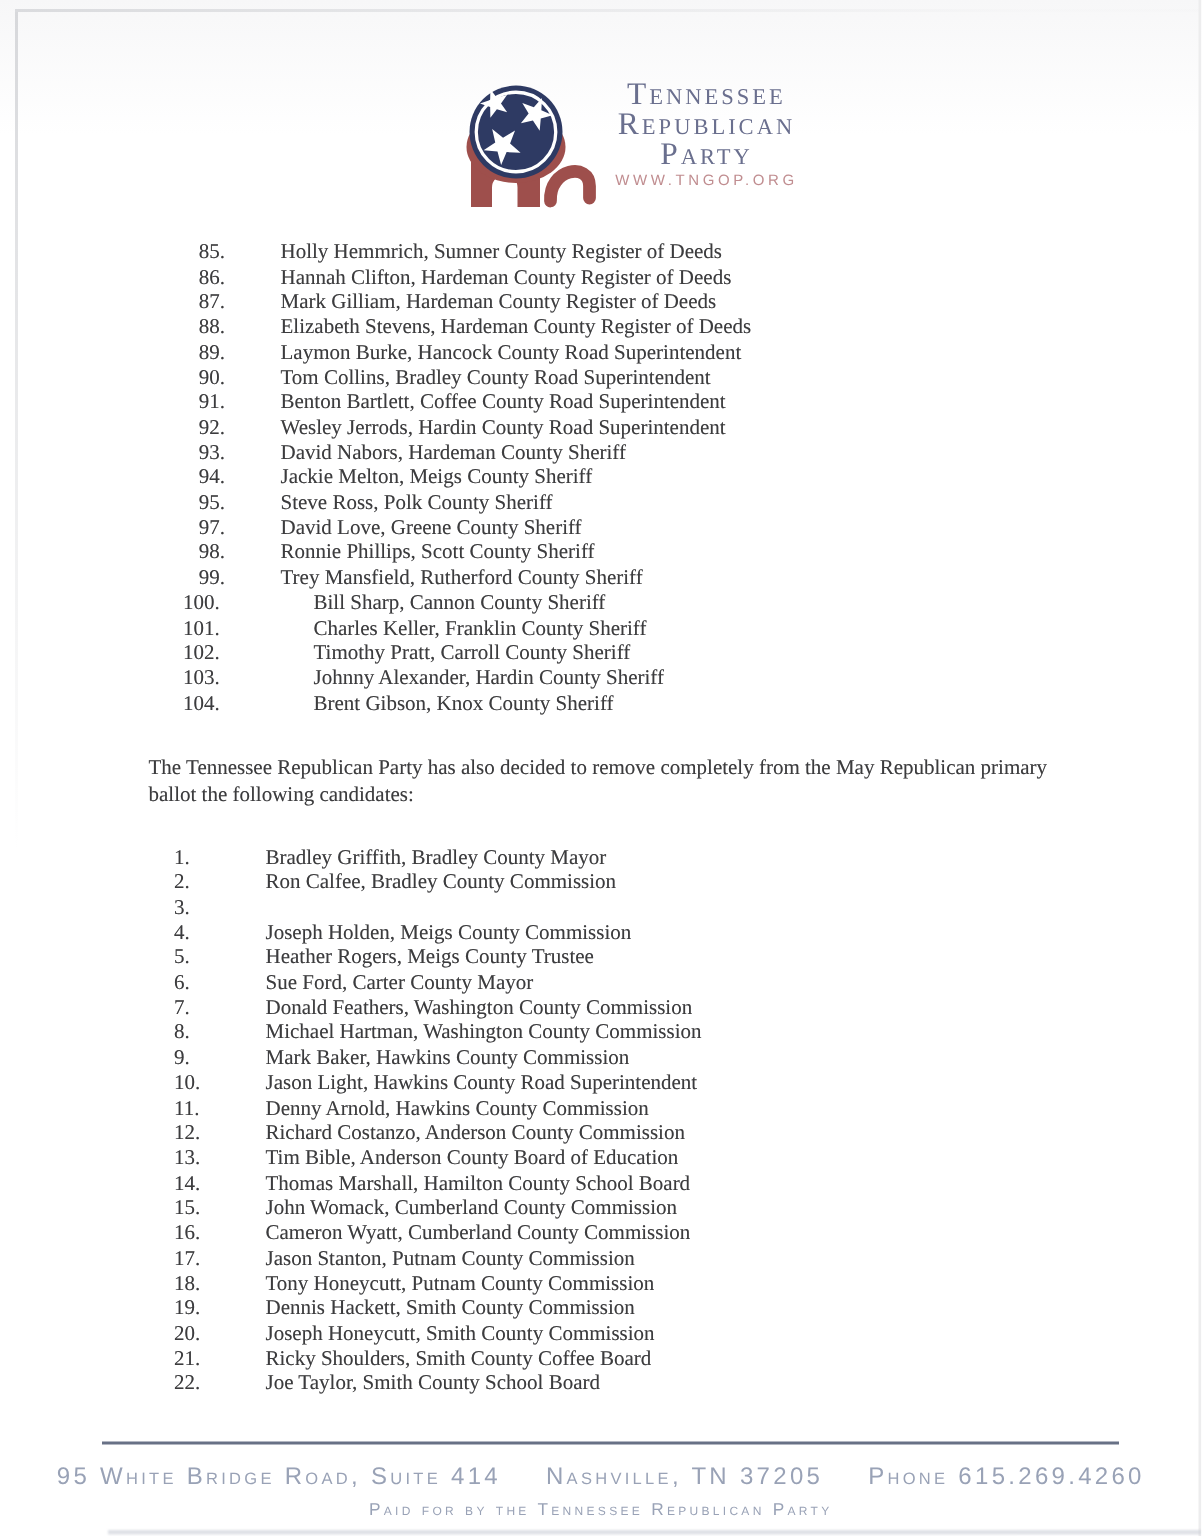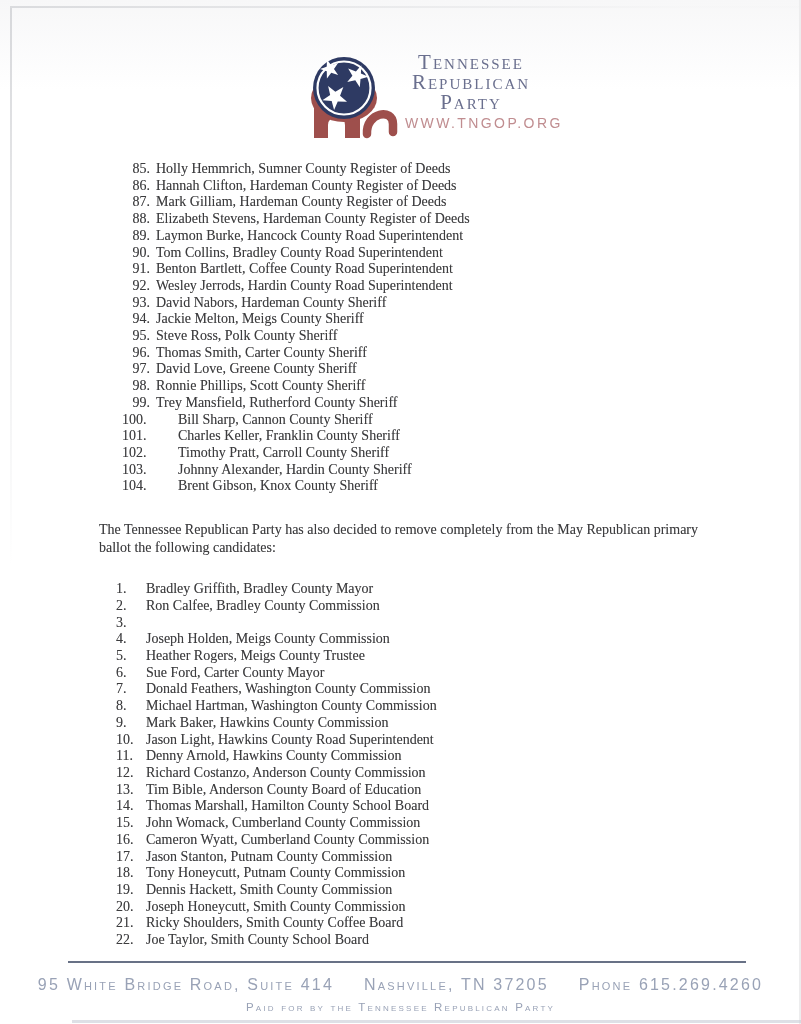--- a/index.html
+++ b/index.html
@@ -25,29 +25,29 @@
   .header{margin:0;padding:50px 0 0 40px;display:flex;justify-content:center;gap:3px;height:96px;}
   .logo-mark{flex:none;}
   .org-block{width:132px;text-align:center;padding-top:2px;}
   .org-line{
     font-variant:small-caps;
     font-size:21px;line-height:20px;letter-spacing:2px;
     color:#6a6f8e;white-space:nowrap;
   }
   .website{
     margin-top:3px;font-family:"Liberation Sans", sans-serif;
-    font-size:14px;letter-spacing:2.4px;color:#c08d90;white-space:nowrap;
+    font-size:10px;letter-spacing:2.4px;color:#c08d90;white-space:nowrap;
   }
 
   
   .roster{list-style:none;margin:0;padding:0;font-size:14px;}
   .roster-1{margin-top:15px;}
   .roster-2{margin-top:25px;}
   .row{display:flex;line-height:16.7px;padding-left:118px;
-    text-shadow:0 0 .3px rgba(60,60,62,.4);}
+    text-shadow:0 0 .3px rgba(60,60,62,.4);gap:31px;}
   .row .num{flex:none;text-align:right;}
   .roster-1 .row .num{margin-left:10px;width:22px;}
   .roster-1 .row .txt{margin-left:6px;}
   .roster-1 .row.wide .num{margin-left:4px;width:32px;text-align:left;}
   .roster-1 .row.wide .txt{margin-left:24px;}
   .roster-2 .row{padding-left:114px;}
   .roster-2 .row .num{width:20px;text-align:left;margin-left:2px;}
   .roster-2 .row .txt{margin-left:10px;}
 
   
@@ -142,24 +142,20 @@
     </li>
       <li class="row">
       <span class="num">94.</span>
       <span class="txt">Jackie Melton, Meigs County Sheriff</span>
     </li>
       <li class="row">
       <span class="num">95.</span>
       <span class="txt">Steve Ross, Polk County Sheriff</span>
     </li>
       <li class="row">
-      <span class="num">96.</span>
-      <span class="txt">Thomas Smith, Carter County Sheriff</span>
-    </li>
-      <li class="row">
       <span class="num">97.</span>
       <span class="txt">David Love, Greene County Sheriff</span>
     </li>
       <li class="row">
       <span class="num">98.</span>
       <span class="txt">Ronnie Phillips, Scott County Sheriff</span>
     </li>
       <li class="row">
       <span class="num">99.</span>
       <span class="txt">Trey Mansfield, Rutherford County Sheriff</span>

